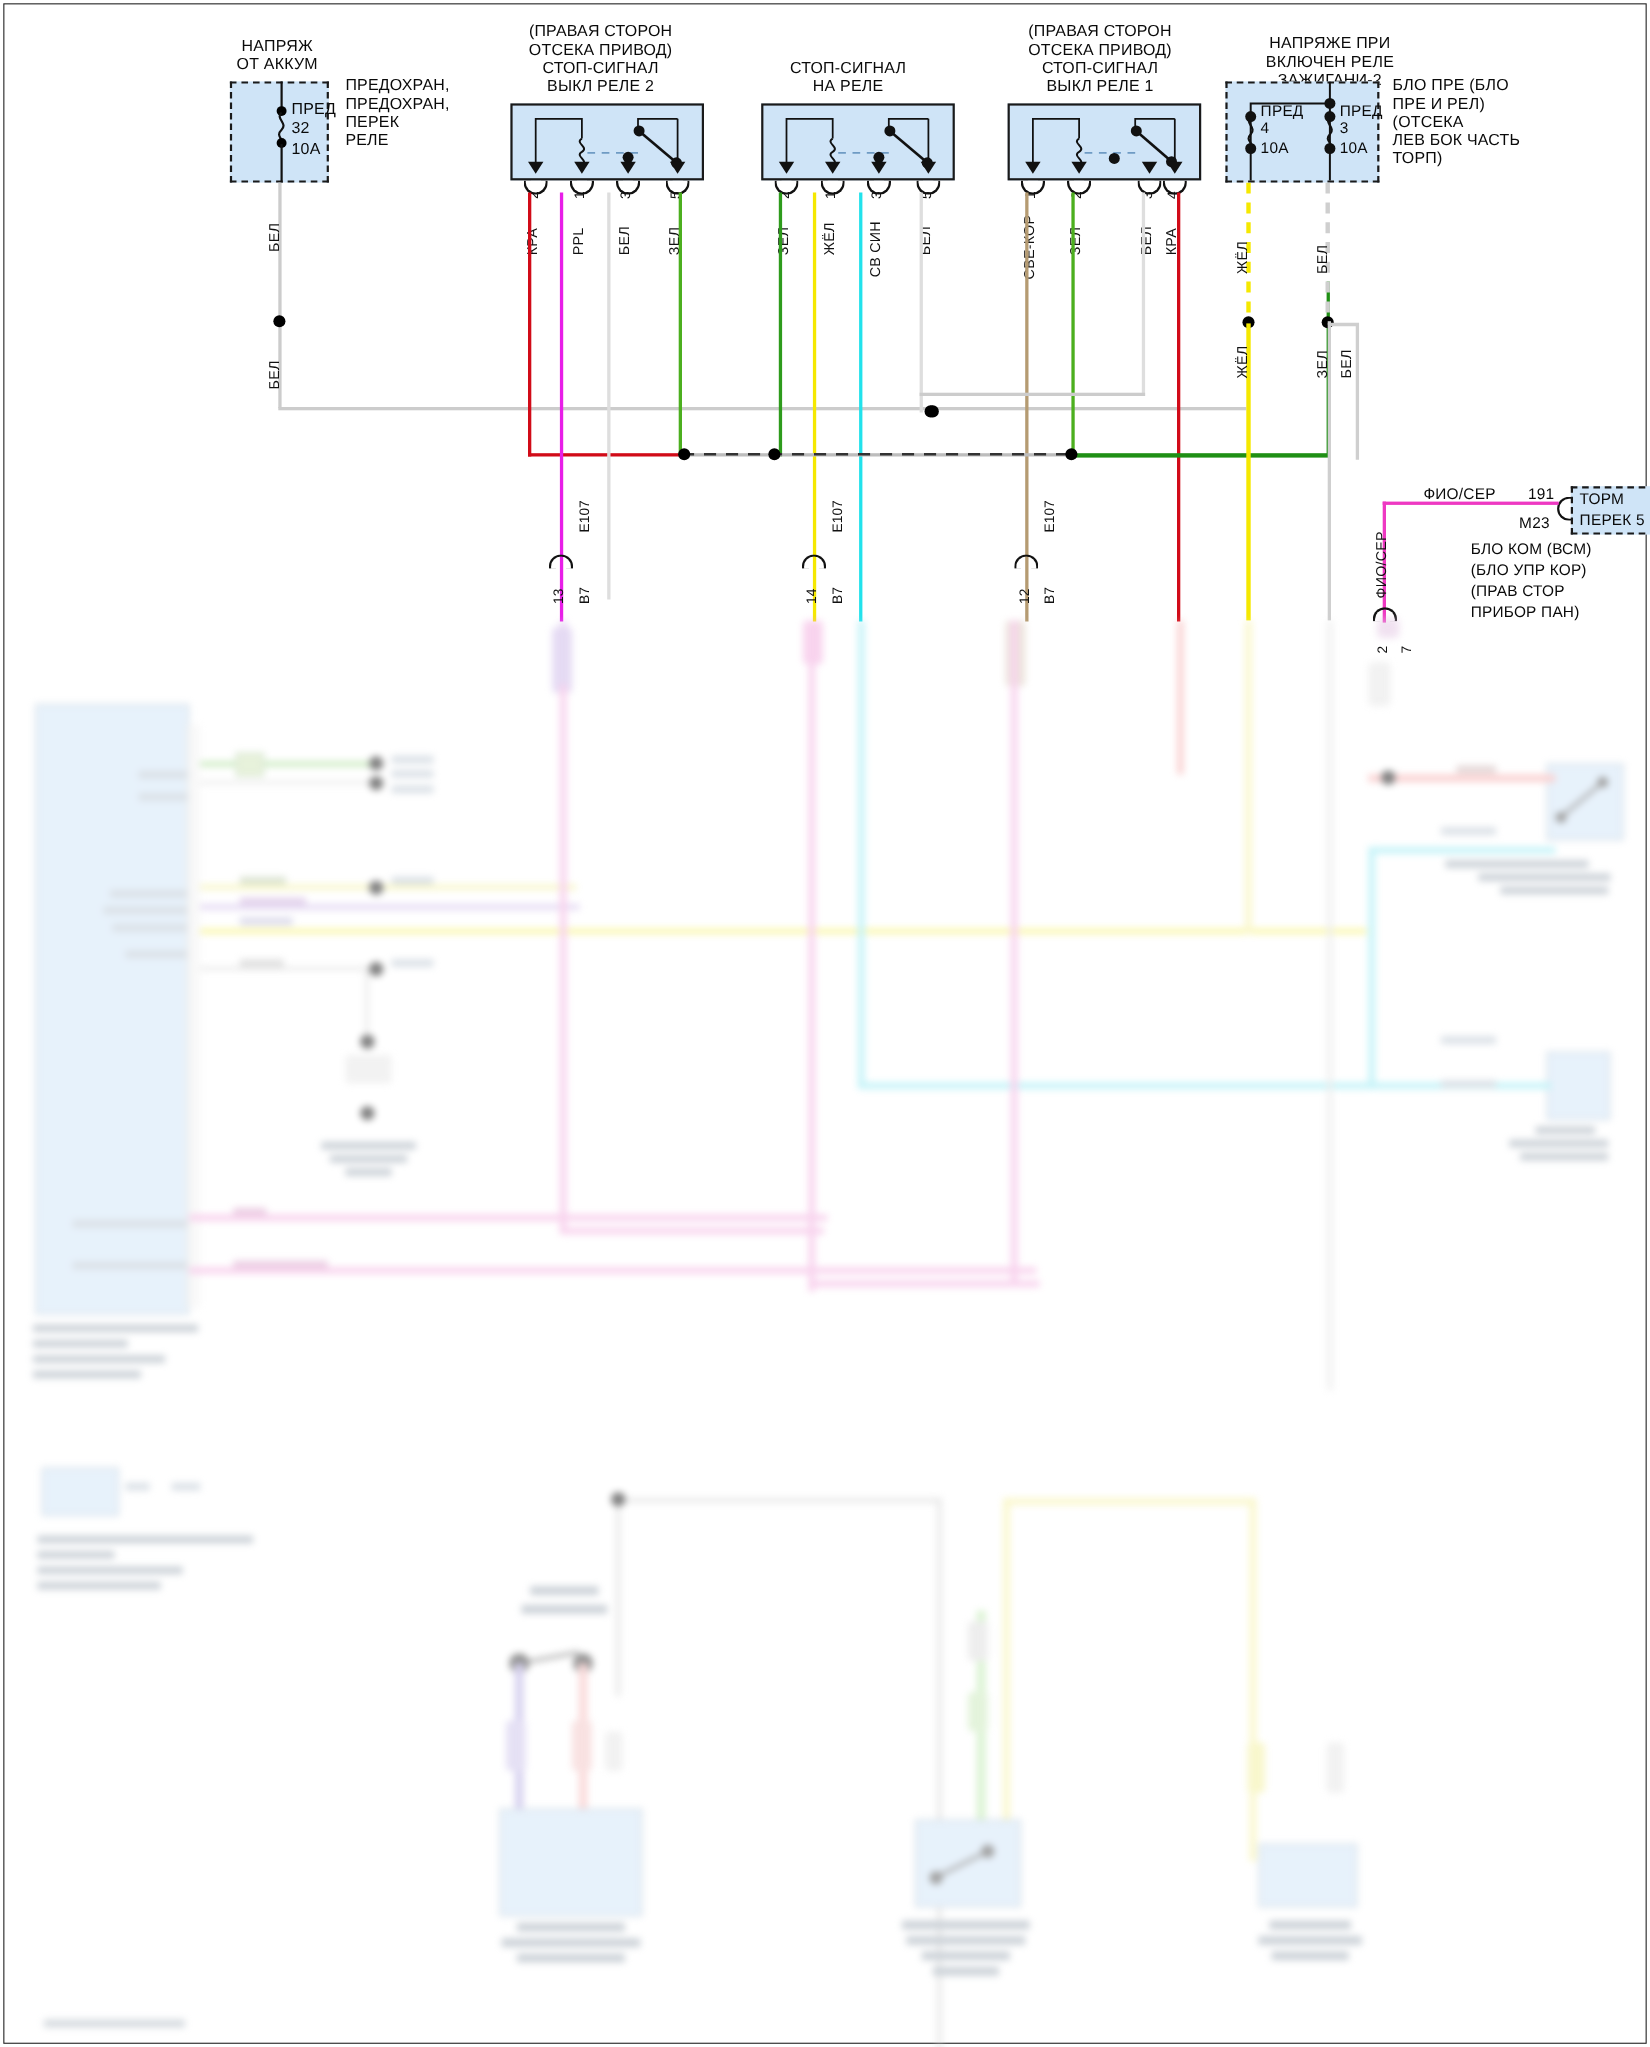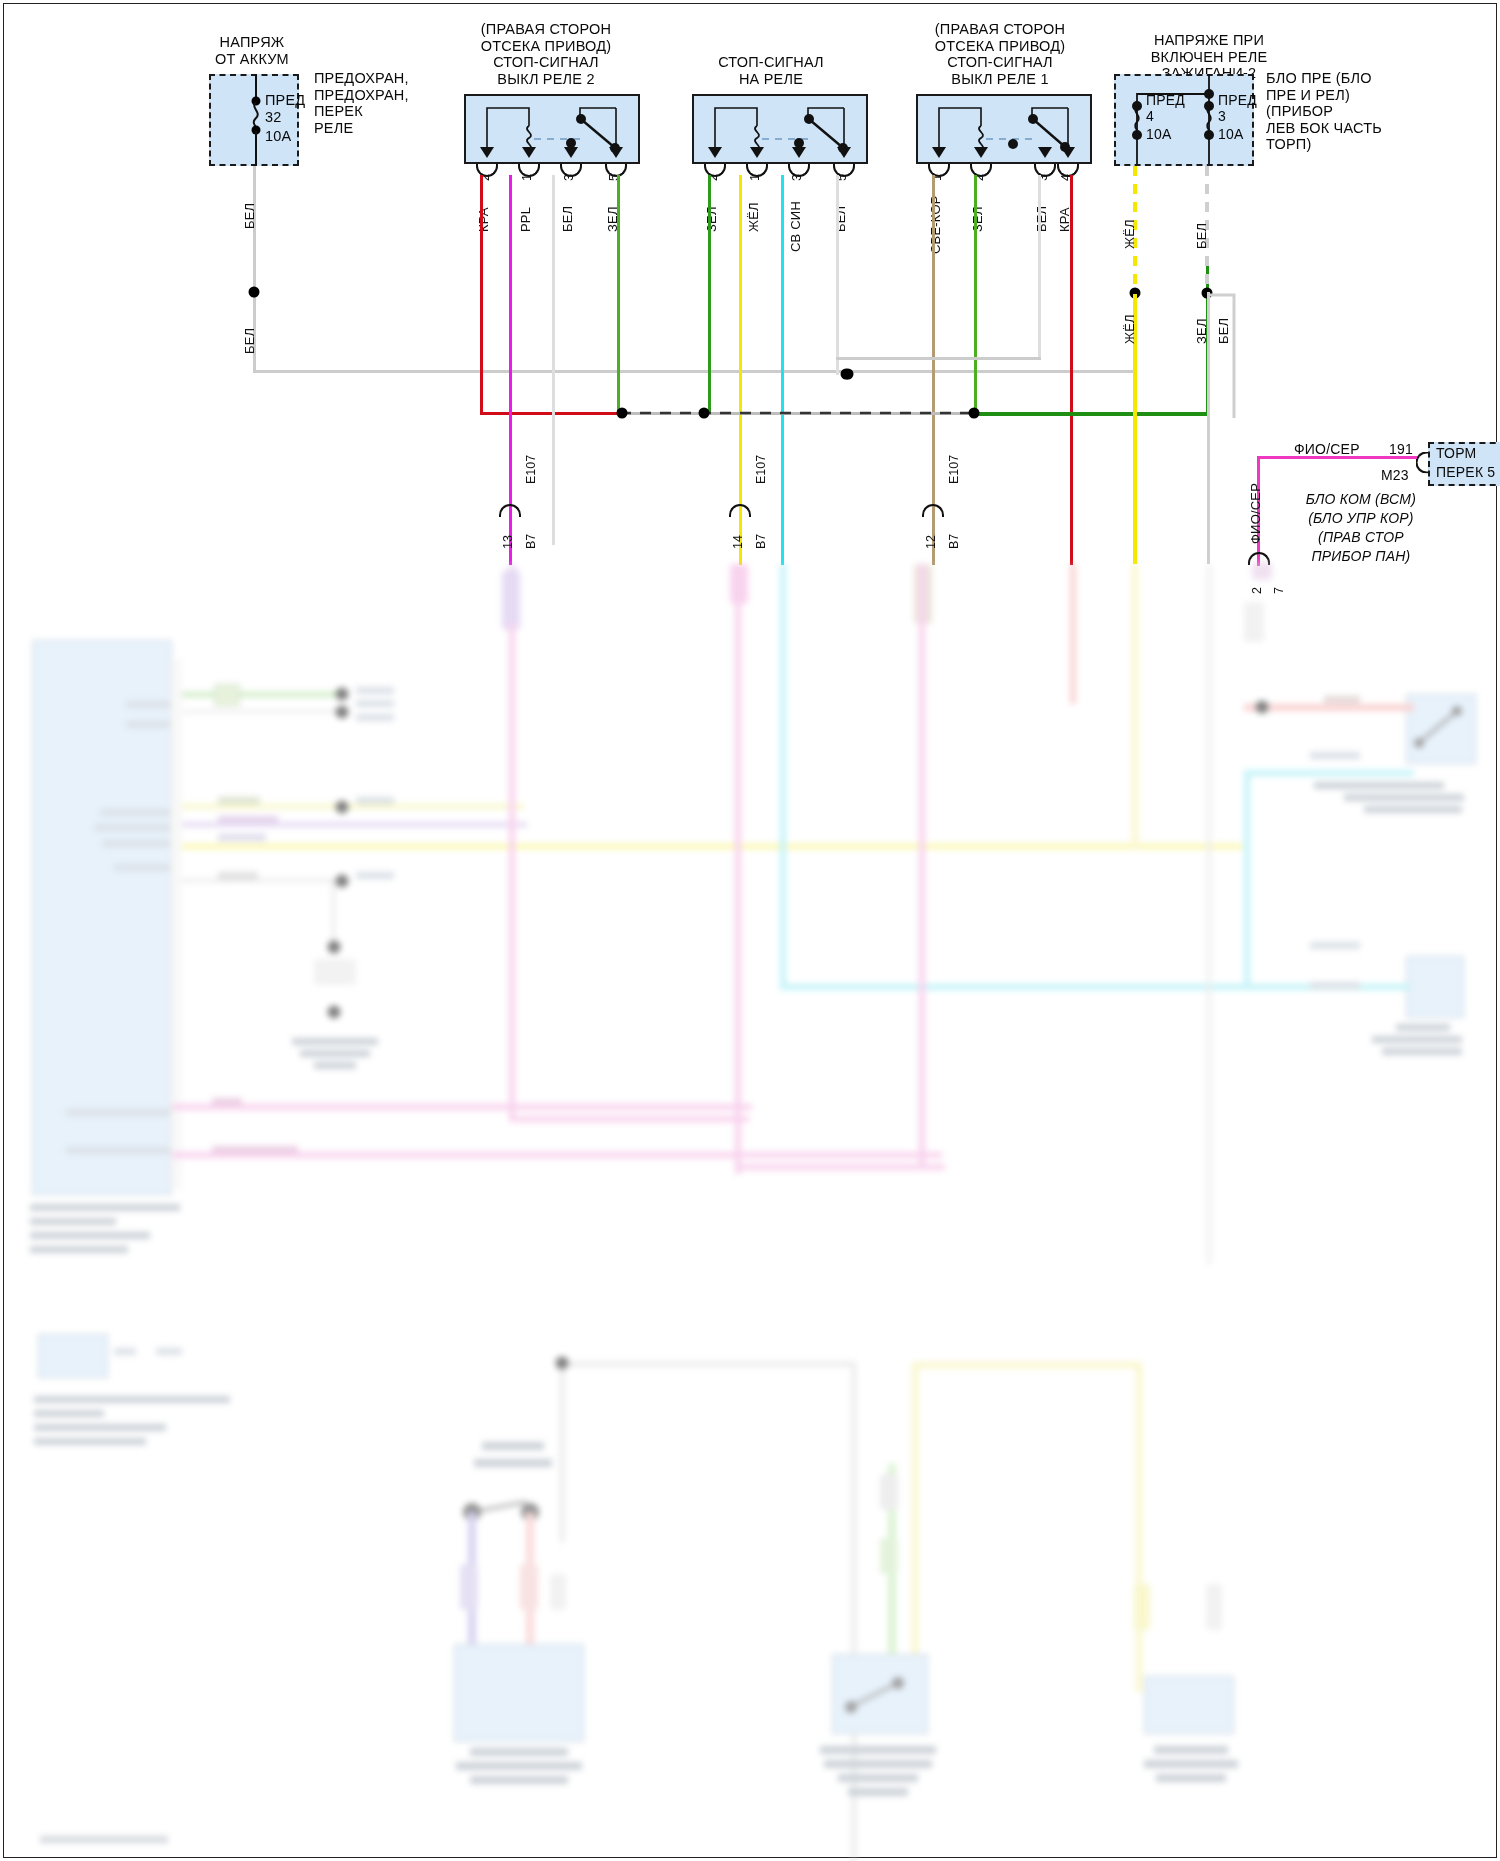--- a/index.html
+++ b/index.html
@@ -208,21 +208,21 @@
     <path d="M95 32 C89 38, 101 42, 95 48 C89 54, 99 56, 95 61" stroke="#111" stroke-width="2" fill="none"></path>
   </svg>
   <div class="lbl" style="left:1142px;top:88px;font-size:14px;">ПРЕД</div>
   <div class="lbl" style="left:1142px;top:104px;font-size:14px;">4</div>
   <div class="lbl" style="left:1142px;top:122px;font-size:14px;">10А</div>
   <div class="lbl" style="left:1214px;top:88px;font-size:14px;">ПРЕД</div>
   <div class="lbl" style="left:1214px;top:104px;font-size:14px;">3</div>
   <div class="lbl" style="left:1214px;top:122px;font-size:14px;">10А</div>
   <div class="lbl" style="left:1262px;top:66px;">БЛО ПРЕ (БЛО
 ПРЕ И РЕЛ)
-(ПРИБОР
+(ОТСЕКА
 ЛЕВ БОК ЧАСТЬ
 ТОРП)</div>
 
   <svg style="position:absolute;left:1126px;top:162px;" width="10" height="128">
     <line x1="5" y1="0" x2="5" y2="126" stroke="#f5e800" stroke-width="4" stroke-dasharray="10,8"></line>
   </svg>
   <svg style="position:absolute;left:1198px;top:162px;" width="10" height="128">
     <line x1="5" y1="0" x2="5" y2="126" stroke="#cfcfcf" stroke-width="4" stroke-dasharray="10,8"></line>
   </svg>
   <div class="dot" style="left:1131px;top:289px;"></div>
@@ -253,21 +253,21 @@
   <div class="vert-s" style="left:920px;top:545px;">12</div>
   <div class="vert-s" style="left:943px;top:545px;">B7</div>
   <div class="vert-s" style="left:943px;top:480px;">E107</div>
 
   <div class="boxd" style="left:1424px;top:438px;width:78px;height:44px;"></div>
   <div class="lbl" style="left:1432px;top:440px;font-size:14px;line-height:19px;">ТОРМ
 ПЕРЕК 5</div>
   <div class="cup" style="left:1418px;top:452px;transform:translateX(-50%) rotate(90deg);"></div>
   <div class="lbl" style="left:1385px;top:437px;font-size:14px;">191</div>
   <div class="lbl" style="left:1377px;top:463px;font-size:14px;">M23</div>
-  <div class="lbl rgt" style="left:1412px;top:486px;font-size:14px;line-height:19px;text-align:center;font-style:italic;">БЛО КОМ (ВСМ)
+  <div class="lbl rgt" style="left:1443px;top:486px;font-size:14px;line-height:19px;text-align:left;">БЛО КОМ (ВСМ)
 (БЛО УПР КОР)
 (ПРАВ СТОР
 ПРИБОР ПАН)</div>
   <div class="lbl" style="left:1290px;top:437px;font-size:14px;">ФИО/СЕР</div>
   <div class="wire" style="left:1253px;top:452px;width:160px;height:3px;background:#ee38c2;"></div>
   <div class="wire" style="left:1253px;top:452px;width:3px;height:110px;background:#ee38c2;"></div>
   <div class="vert" style="left:1244px;top:540px;">ФИО/СЕР</div>
   <div class="cup" style="left:1255px;top:548px;transform:translateX(-50%) rotate(180deg);"></div>
   <div class="vert-s" style="left:1246px;top:590px;">2</div>
   <div class="vert-s" style="left:1268px;top:590px;">7</div>

